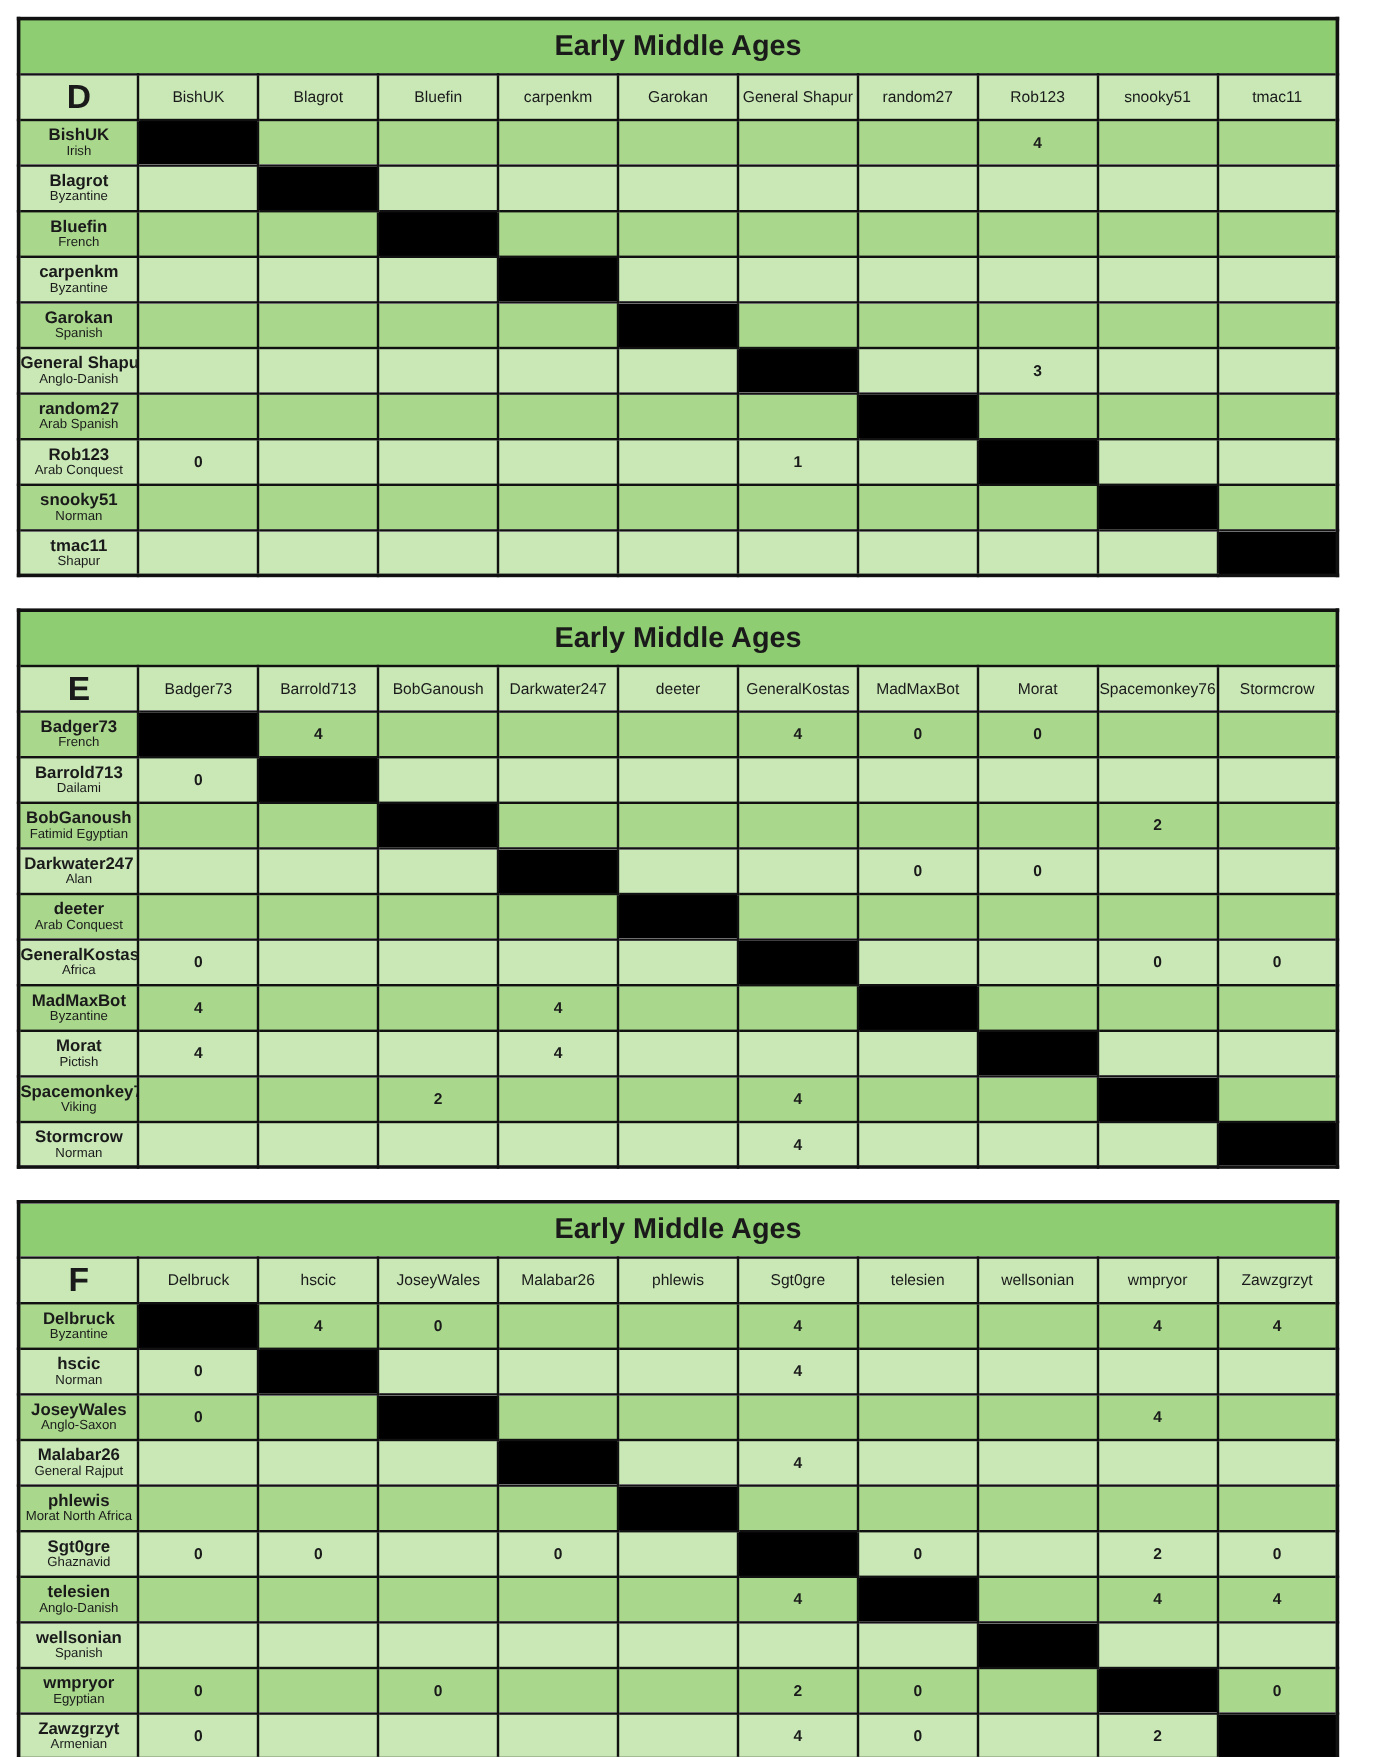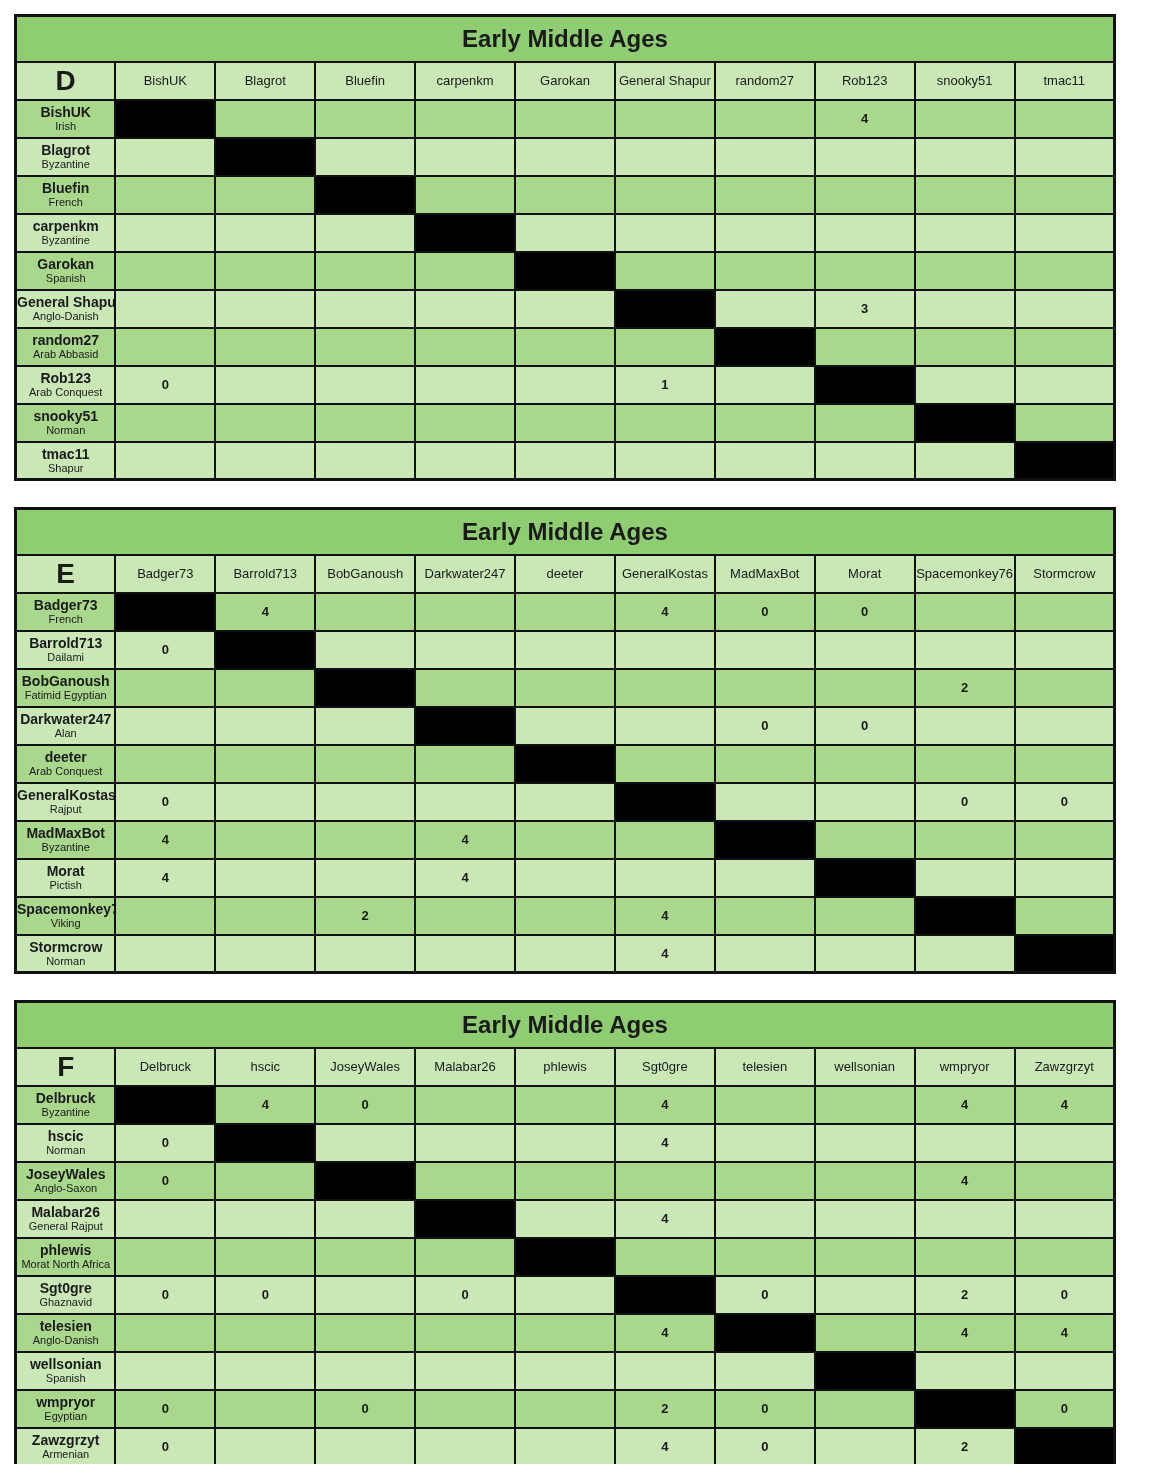--- a/index.html
+++ b/index.html
@@ -177,21 +177,21 @@
           <td class="result"></td>
           <td class="diag"></td>
           <td class="result"></td>
           <td class="result">3</td>
           <td class="result"></td>
           <td class="result"></td>
         </tr>
         <tr class="dark">
           <th class="rowhead">
             <div class="player">random27</div>
-            <div class="civ">Arab Abbasid</div>
+            <div class="civ">Arab Spanish</div>
           </th>
           <td class="result"></td>
           <td class="result"></td>
           <td class="result"></td>
           <td class="result"></td>
           <td class="result"></td>
           <td class="result"></td>
           <td class="diag"></td>
           <td class="result"></td>
           <td class="result"></td>
@@ -343,21 +343,21 @@
           <td class="diag"></td>
           <td class="result"></td>
           <td class="result"></td>
           <td class="result"></td>
           <td class="result"></td>
           <td class="result"></td>
         </tr>
         <tr class="light">
           <th class="rowhead">
             <div class="player">GeneralKostas</div>
-            <div class="civ">Rajput</div>
+            <div class="civ">Africa</div>
           </th>
           <td class="result">0</td>
           <td class="result"></td>
           <td class="result"></td>
           <td class="result"></td>
           <td class="result"></td>
           <td class="diag"></td>
           <td class="result"></td>
           <td class="result"></td>
           <td class="result">0</td>

